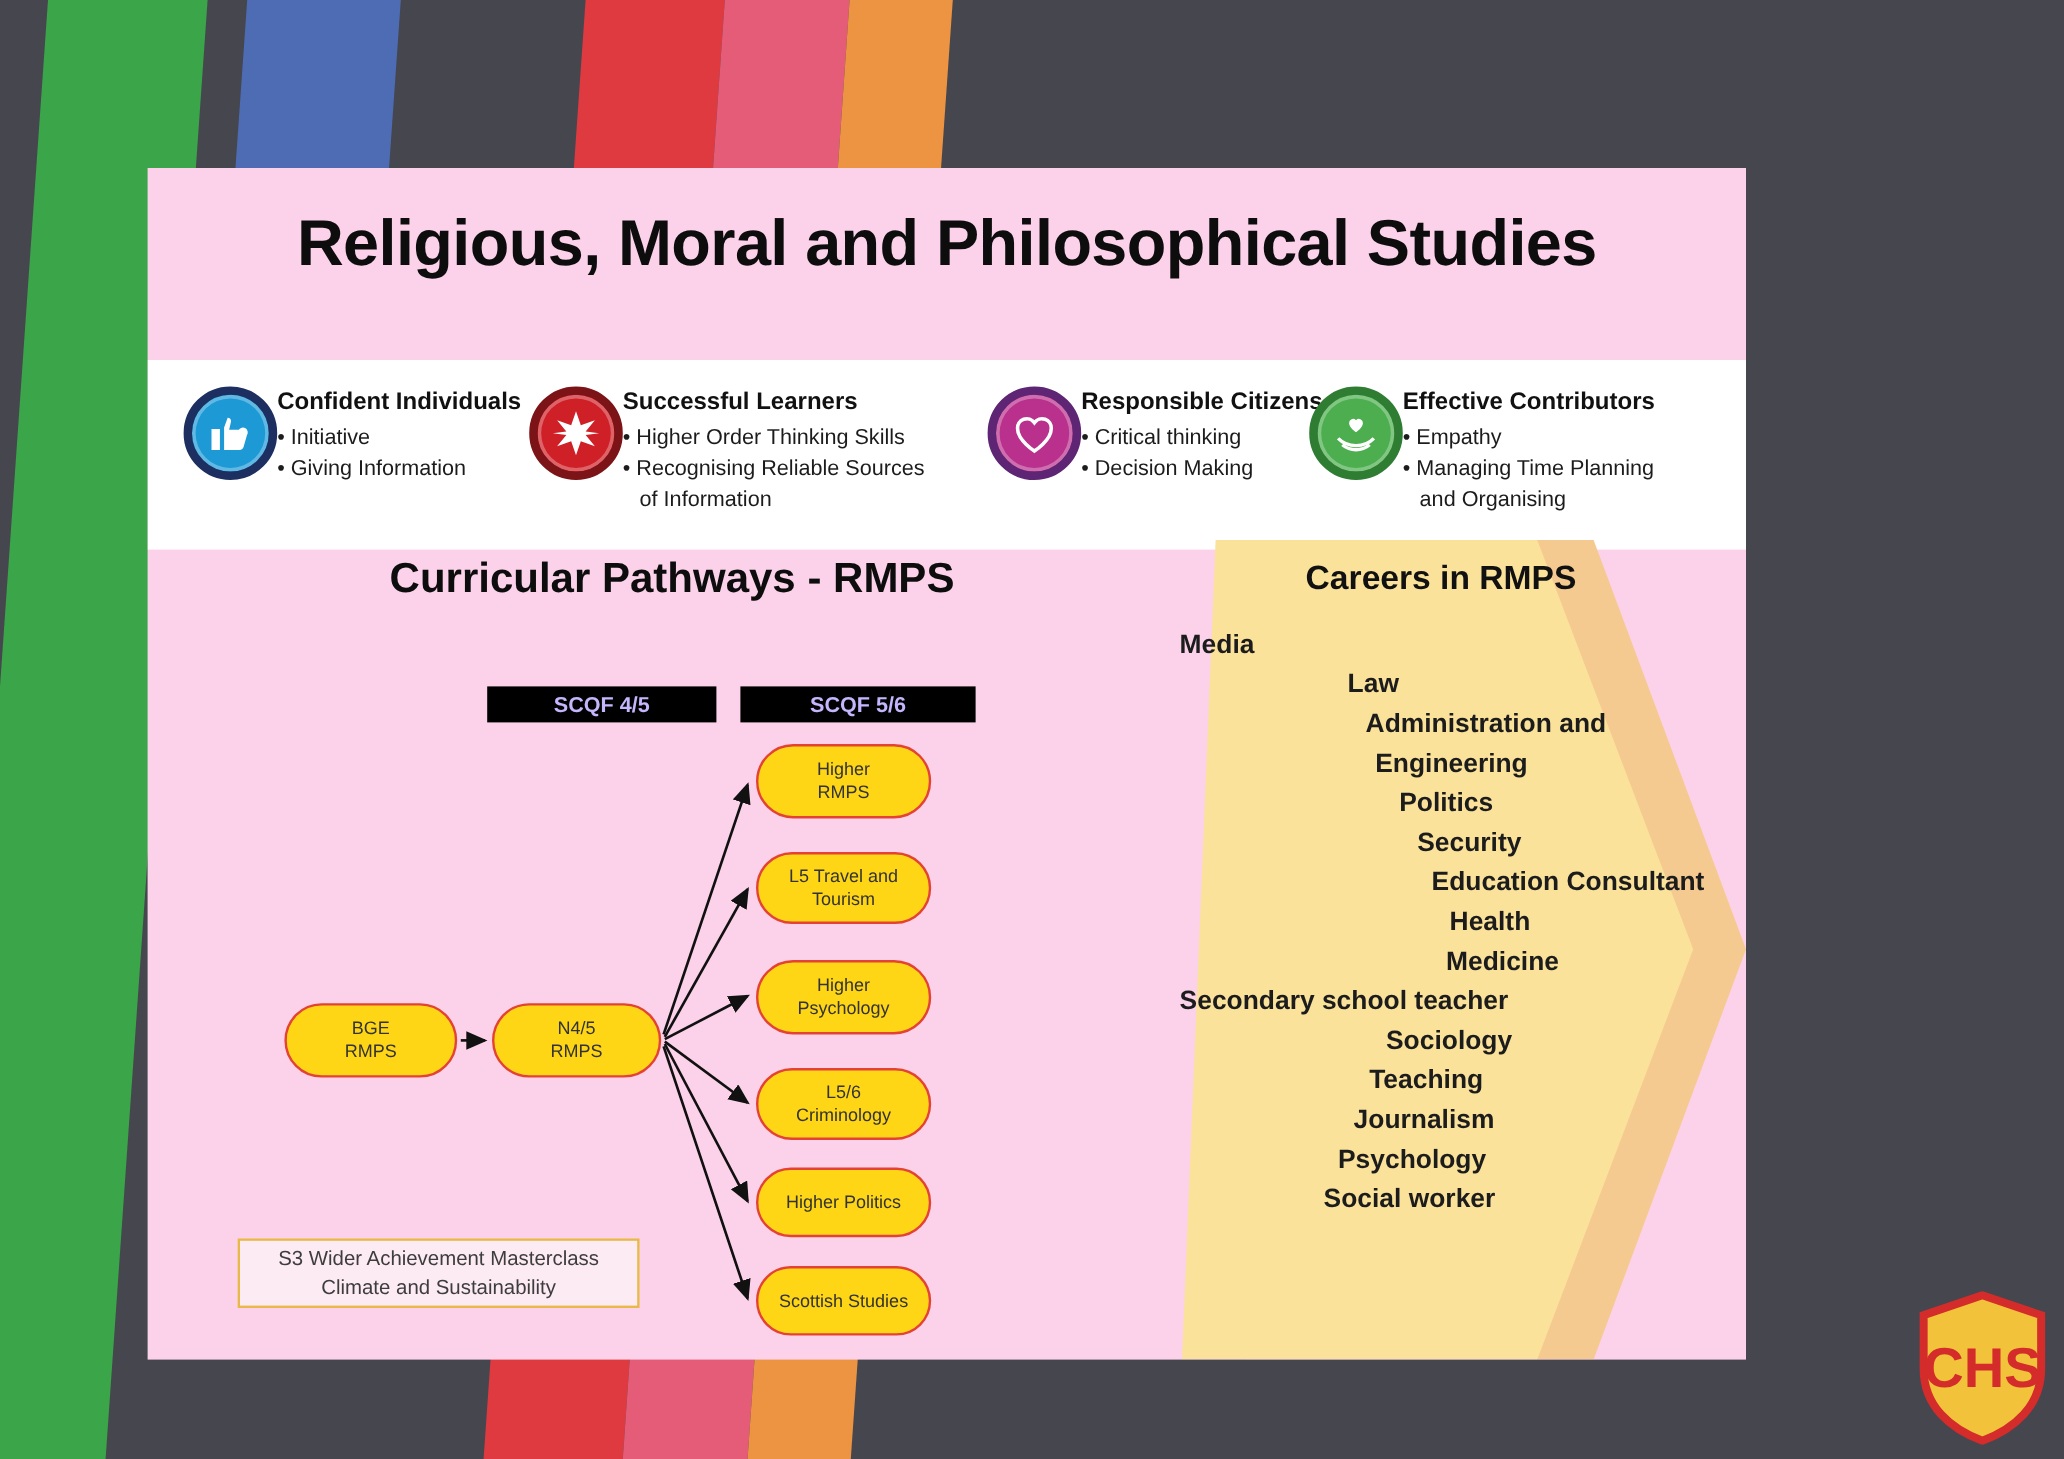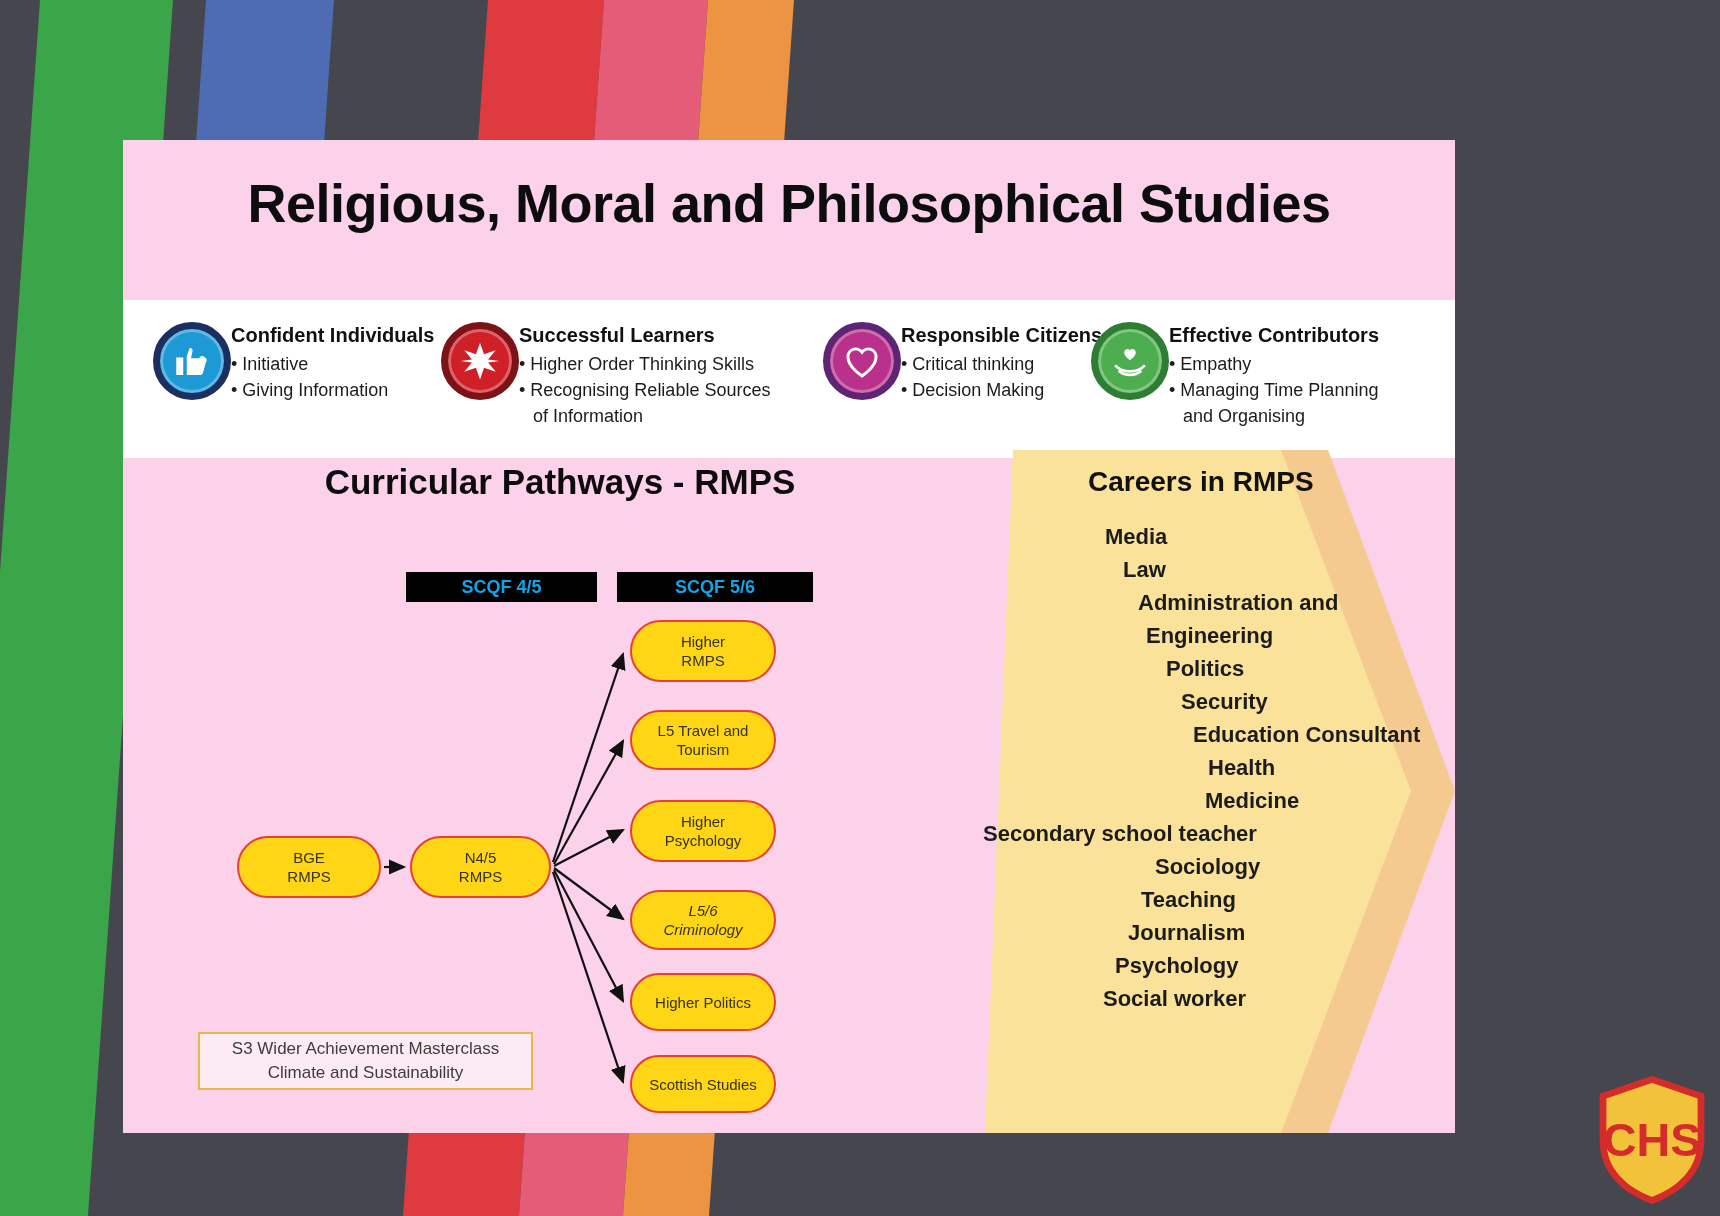--- a/index.html
+++ b/index.html
@@ -67,21 +67,21 @@
   .w3 .cap-line { width:200px; } .w4 .cap-line { width:228px; }
 
   
   .pathways-heading {
     position:absolute; left:187px; top:322px; width:500px;
     text-align:center;
     font-size:35px; font-weight:800; color:#0d0d0d;
     z-index:3;
   }
   .scqf {
-    position:absolute; height:30px; background:#000; color:#0ea5e9;
+    position:absolute; height:30px; background:#000; color:#c4b5fd;
     font-size:18px; font-weight:700;
     display:flex; align-items:center; justify-content:center;
     z-index:3;
   }
   .scqf-left  { left:283px; top:432px; width:191px; }
   .scqf-right { left:494px; top:432px; width:196px; }
 
   .node {
     position:absolute;
     background:#ffd615;
@@ -91,21 +91,21 @@
     text-align:center;
     font-size:15px; line-height:19px; color:#333;
     white-space:pre-line;
     z-index:3;
   }
   .node-bge { left:114px; top:696px; width:144px; height:62px; }
   .node-n45 { left:287px; top:696px; width:141px; height:62px; }
   .node-b0  { left:507px; top:480px; width:146px; height:62px; }
   .node-b1  { left:507px; top:570px; width:146px; height:60px; }
   .node-b2  { left:507px; top:660px; width:146px; height:62px; }
-  .node-b3  { left:507px; top:750px; width:146px; height:60px;font-style:italic; }
+  .node-b3  { left:507px; top:750px; width:146px; height:60px; }
   .node-b4  { left:507px; top:833px; width:146px; height:58px; }
   .node-b5  { left:507px; top:915px; width:146px; height:58px; }
 
   .flow-arrows { position:absolute; left:0; top:0; width:1332px; height:993px; z-index:3; pointer-events:none; }
 
   .s3-note {
     position:absolute; left:75px; top:892px; width:335px; height:58px;
     border:2px solid #e8b84b;
     background:#fdebf4;
     display:flex; align-items:center; justify-content:center;
@@ -131,21 +131,21 @@
   }
   .careers-heading {
     position:absolute; left:105px; top:16px;
     font-size:28px; font-weight:800; color:#111;
   }
   .career-list { position:absolute; left:0; top:70px; width:100%; }
   .career-list div {
     font-size:22px; font-weight:700; color:#1c1c1c;
     height:33px; line-height:33px;
   }
-  .career-list div:nth-child(1)  { margin-left:122px; }
+  .career-list div:nth-child(1)  { }
   .career-list div:nth-child(2)  { margin-left:140px; }
   .career-list div:nth-child(3)  { margin-left:155px; }
   .career-list div:nth-child(4)  { margin-left:163px; }
   .career-list div:nth-child(5)  { margin-left:183px; }
   .career-list div:nth-child(6)  { margin-left:198px; }
   .career-list div:nth-child(7)  { margin-left:210px; }
   .career-list div:nth-child(8)  { margin-left:225px; }
   .career-list div:nth-child(9)  { margin-left:222px; }
   .career-list div:nth-child(10) { }
   .career-list div:nth-child(11) { margin-left:172px; }

